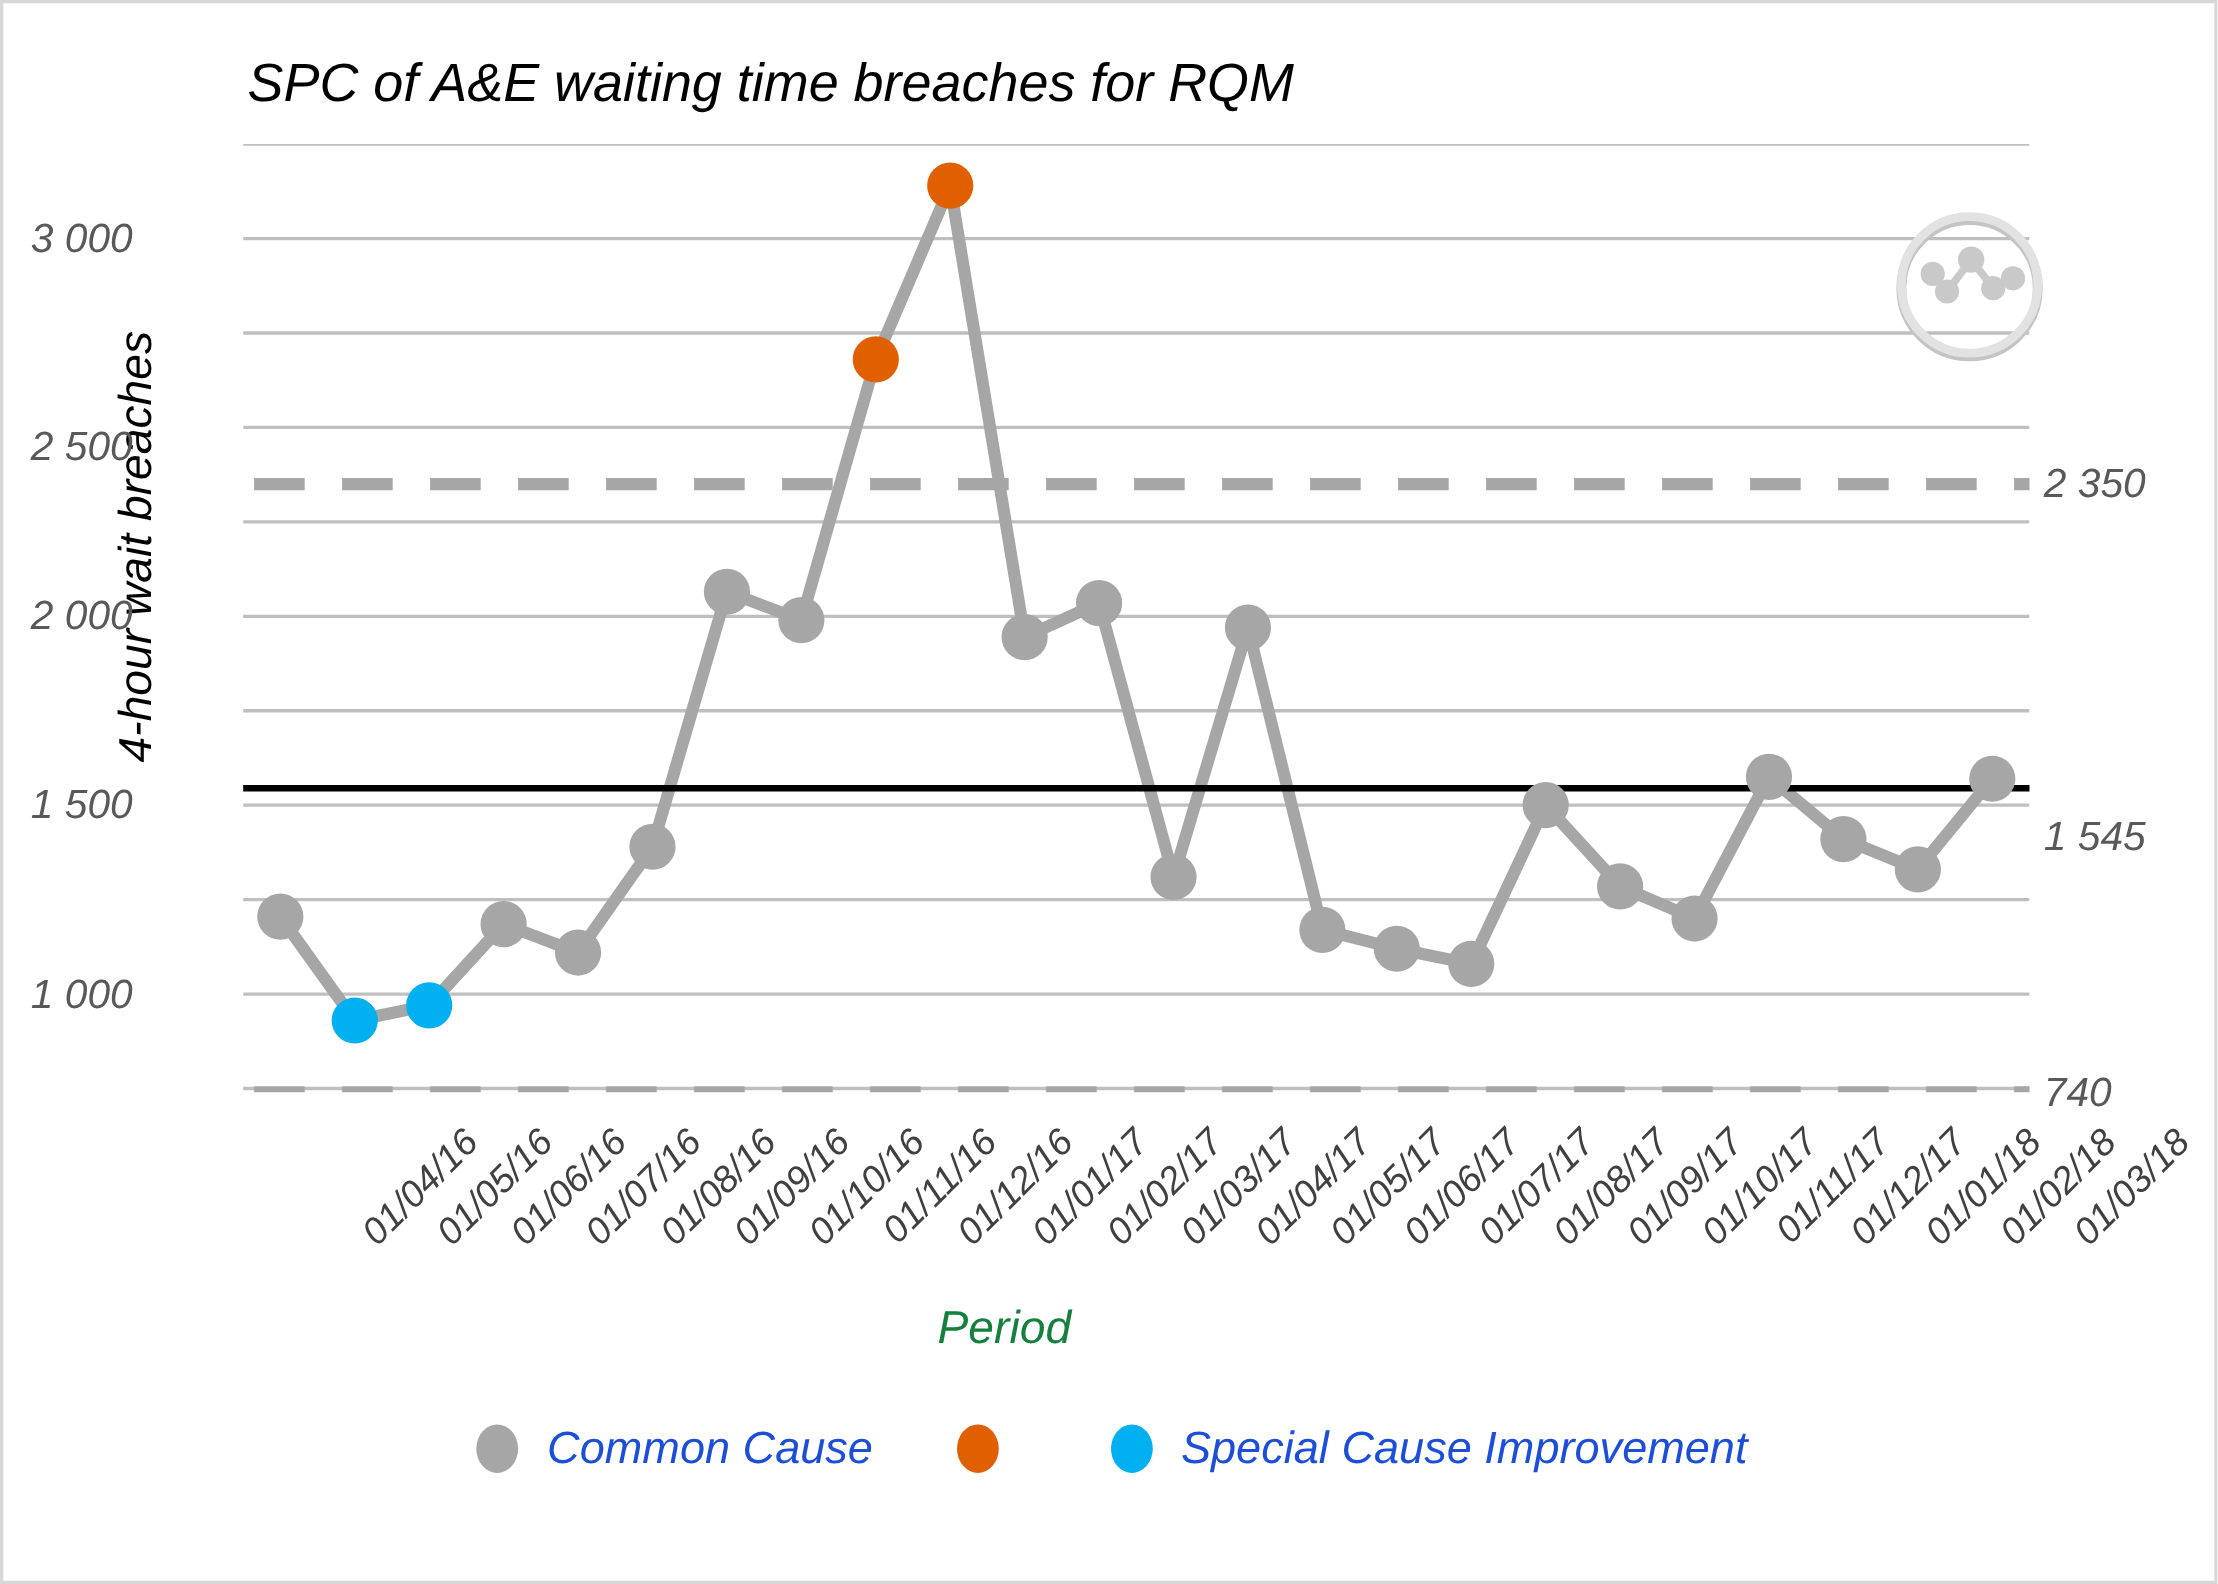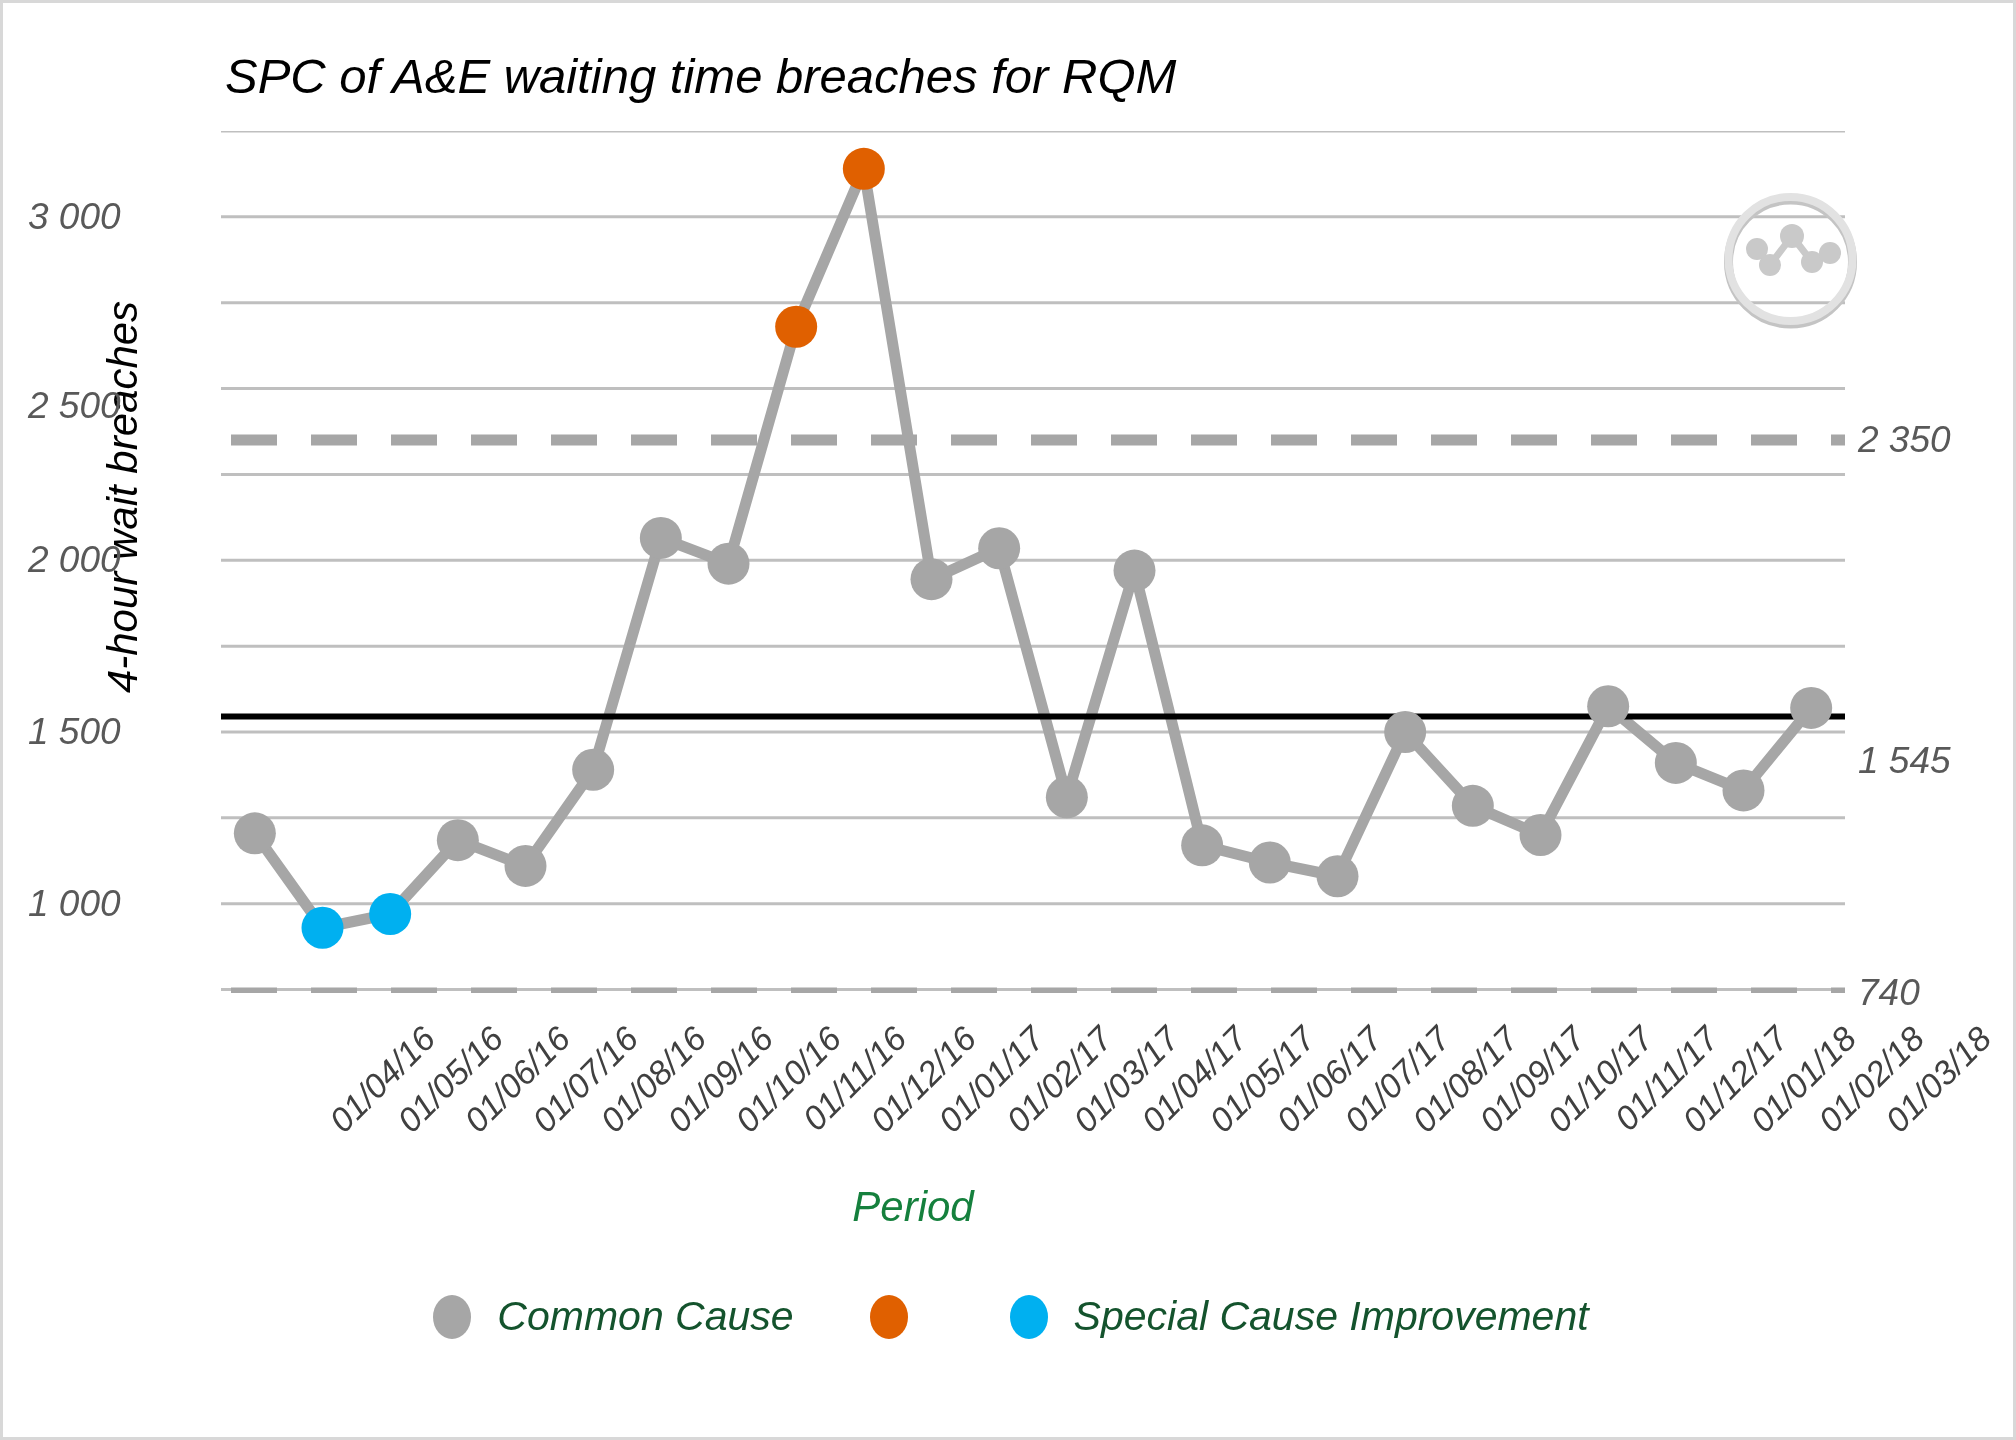--- a/index.html
+++ b/index.html
@@ -136,21 +136,21 @@
   }
   .legend-dot {
     width: 38px;
     height: 44px;
     border-radius: 50%;
     margin-right: 26px;
     flex: none;
   }
   .legend-label {
     font-size: 41px;
-    color: #14532d;
+    color: #1d4ed8;
     white-space: nowrap;
   }
 
   
   #watermark {
     position: absolute;
     left: 1710px;
     top: 180px;
     width: 155px;
     height: 155px;

